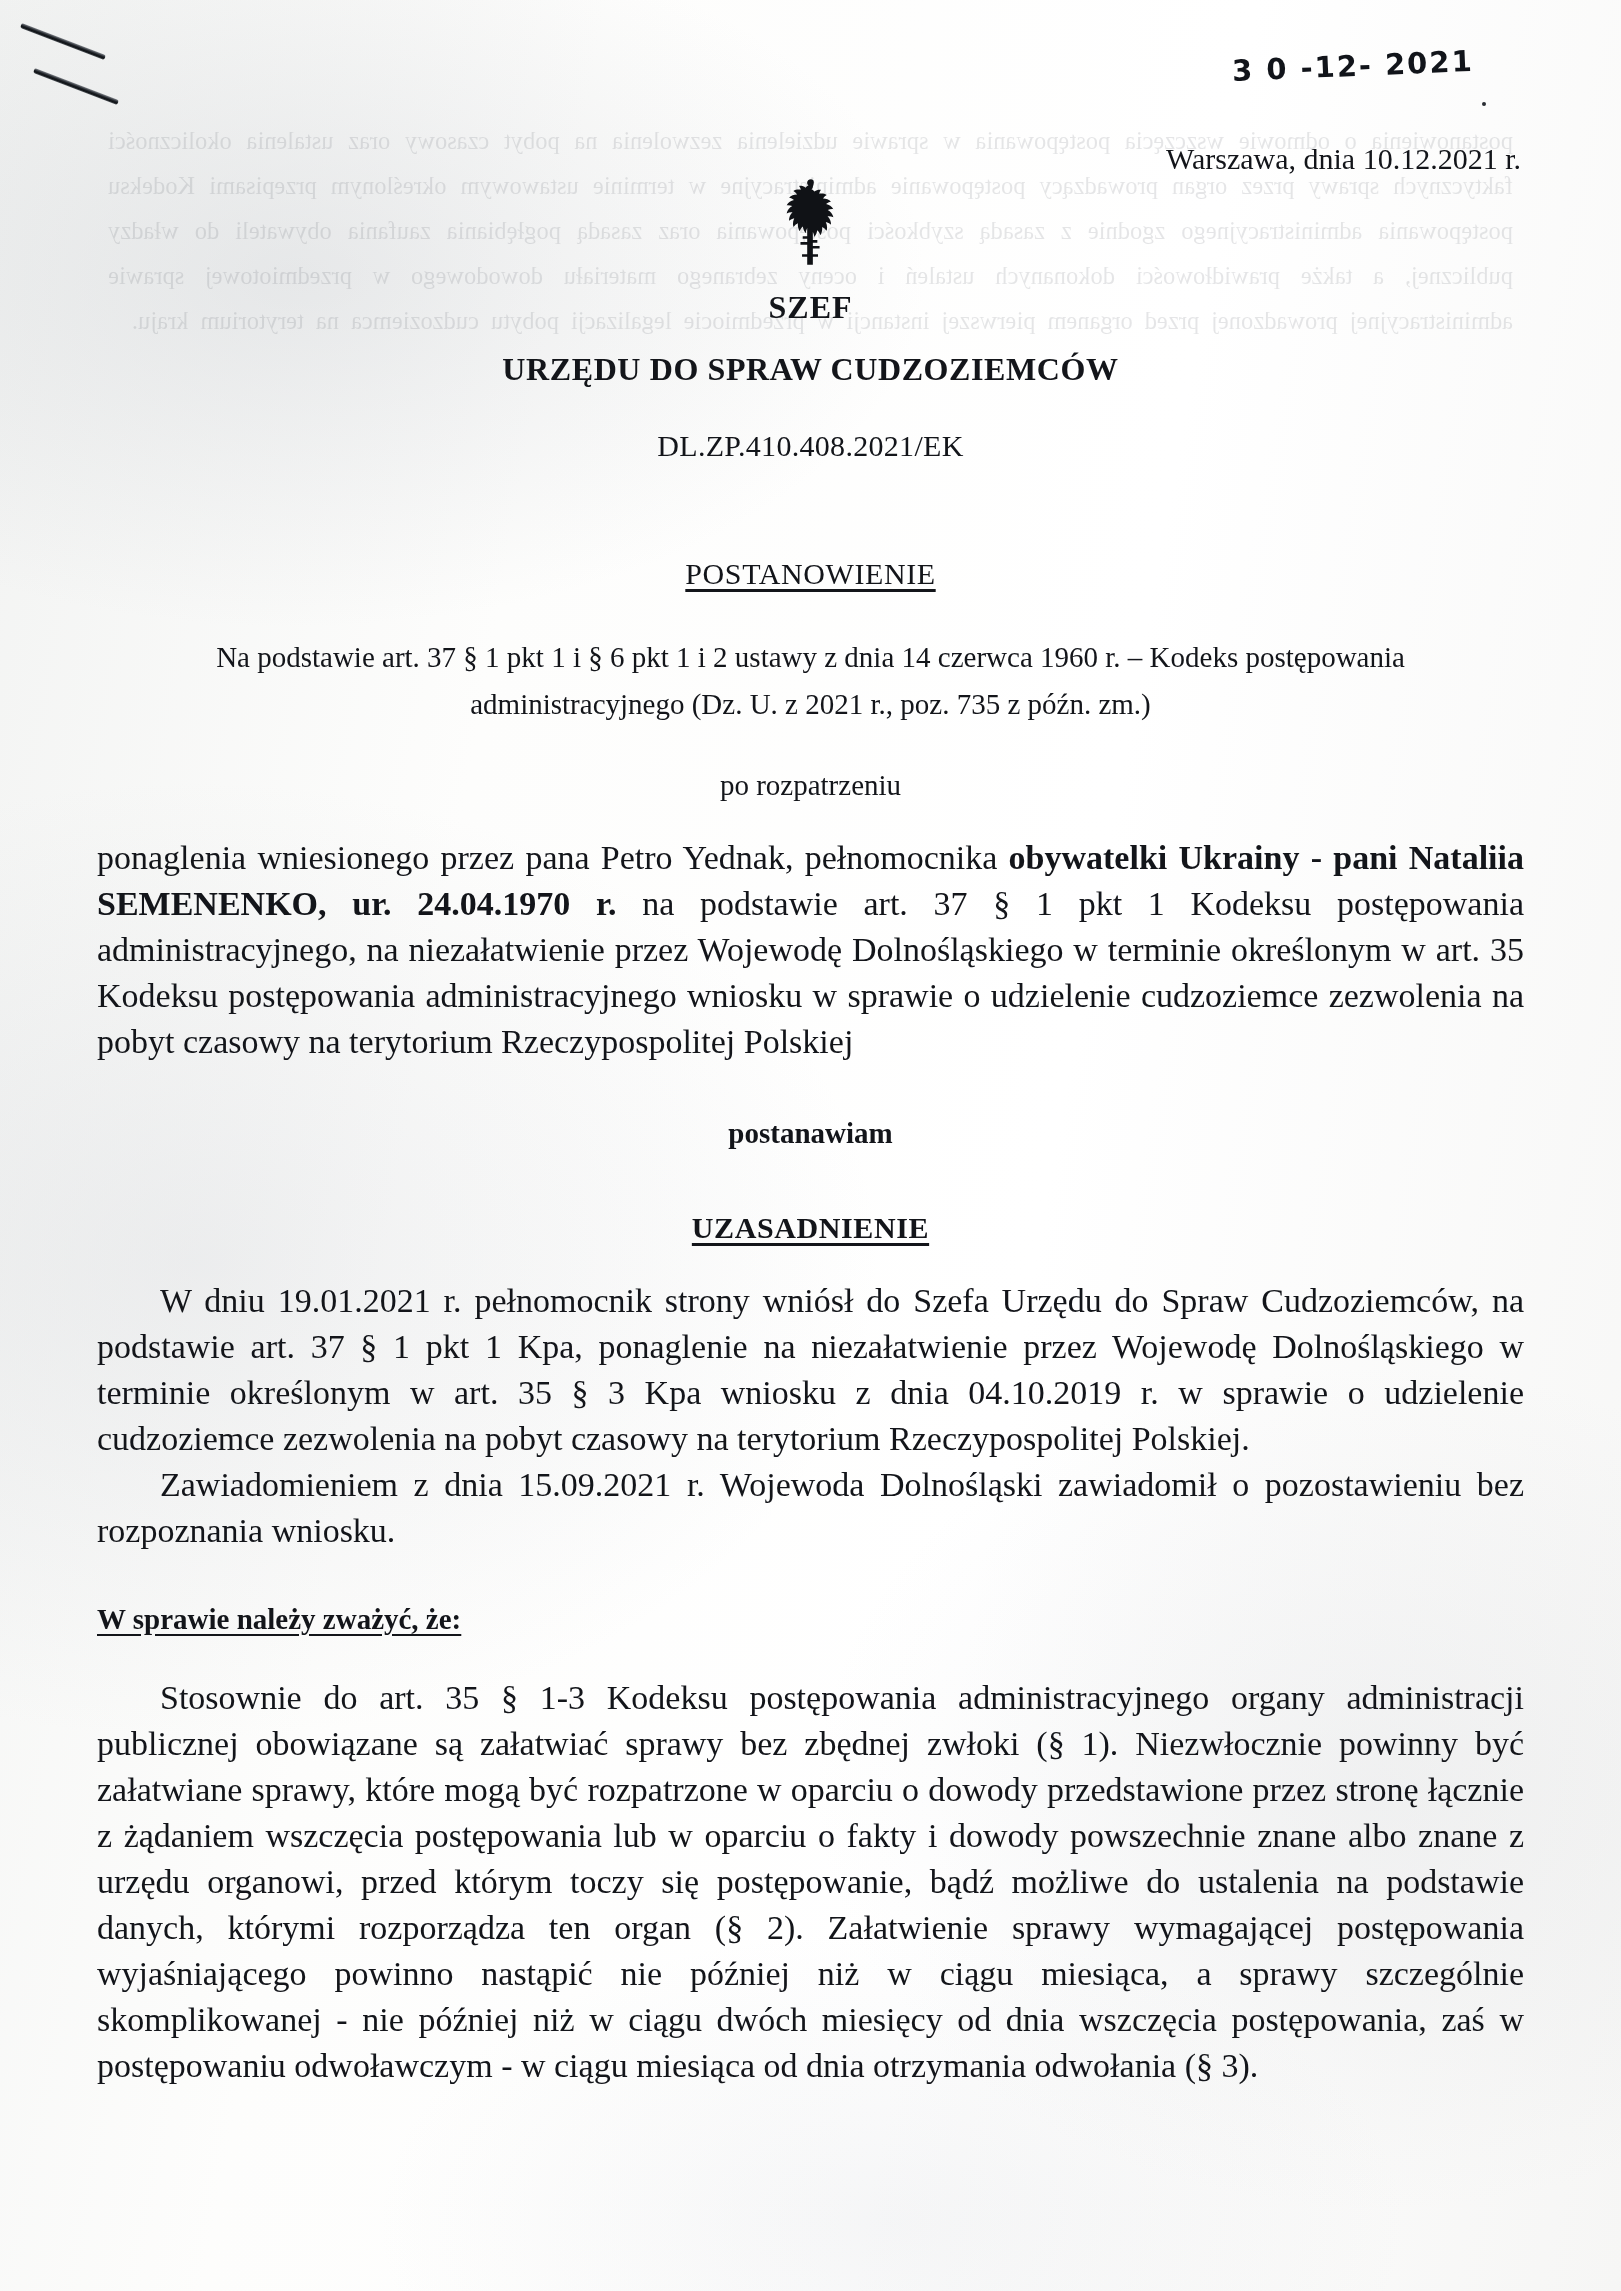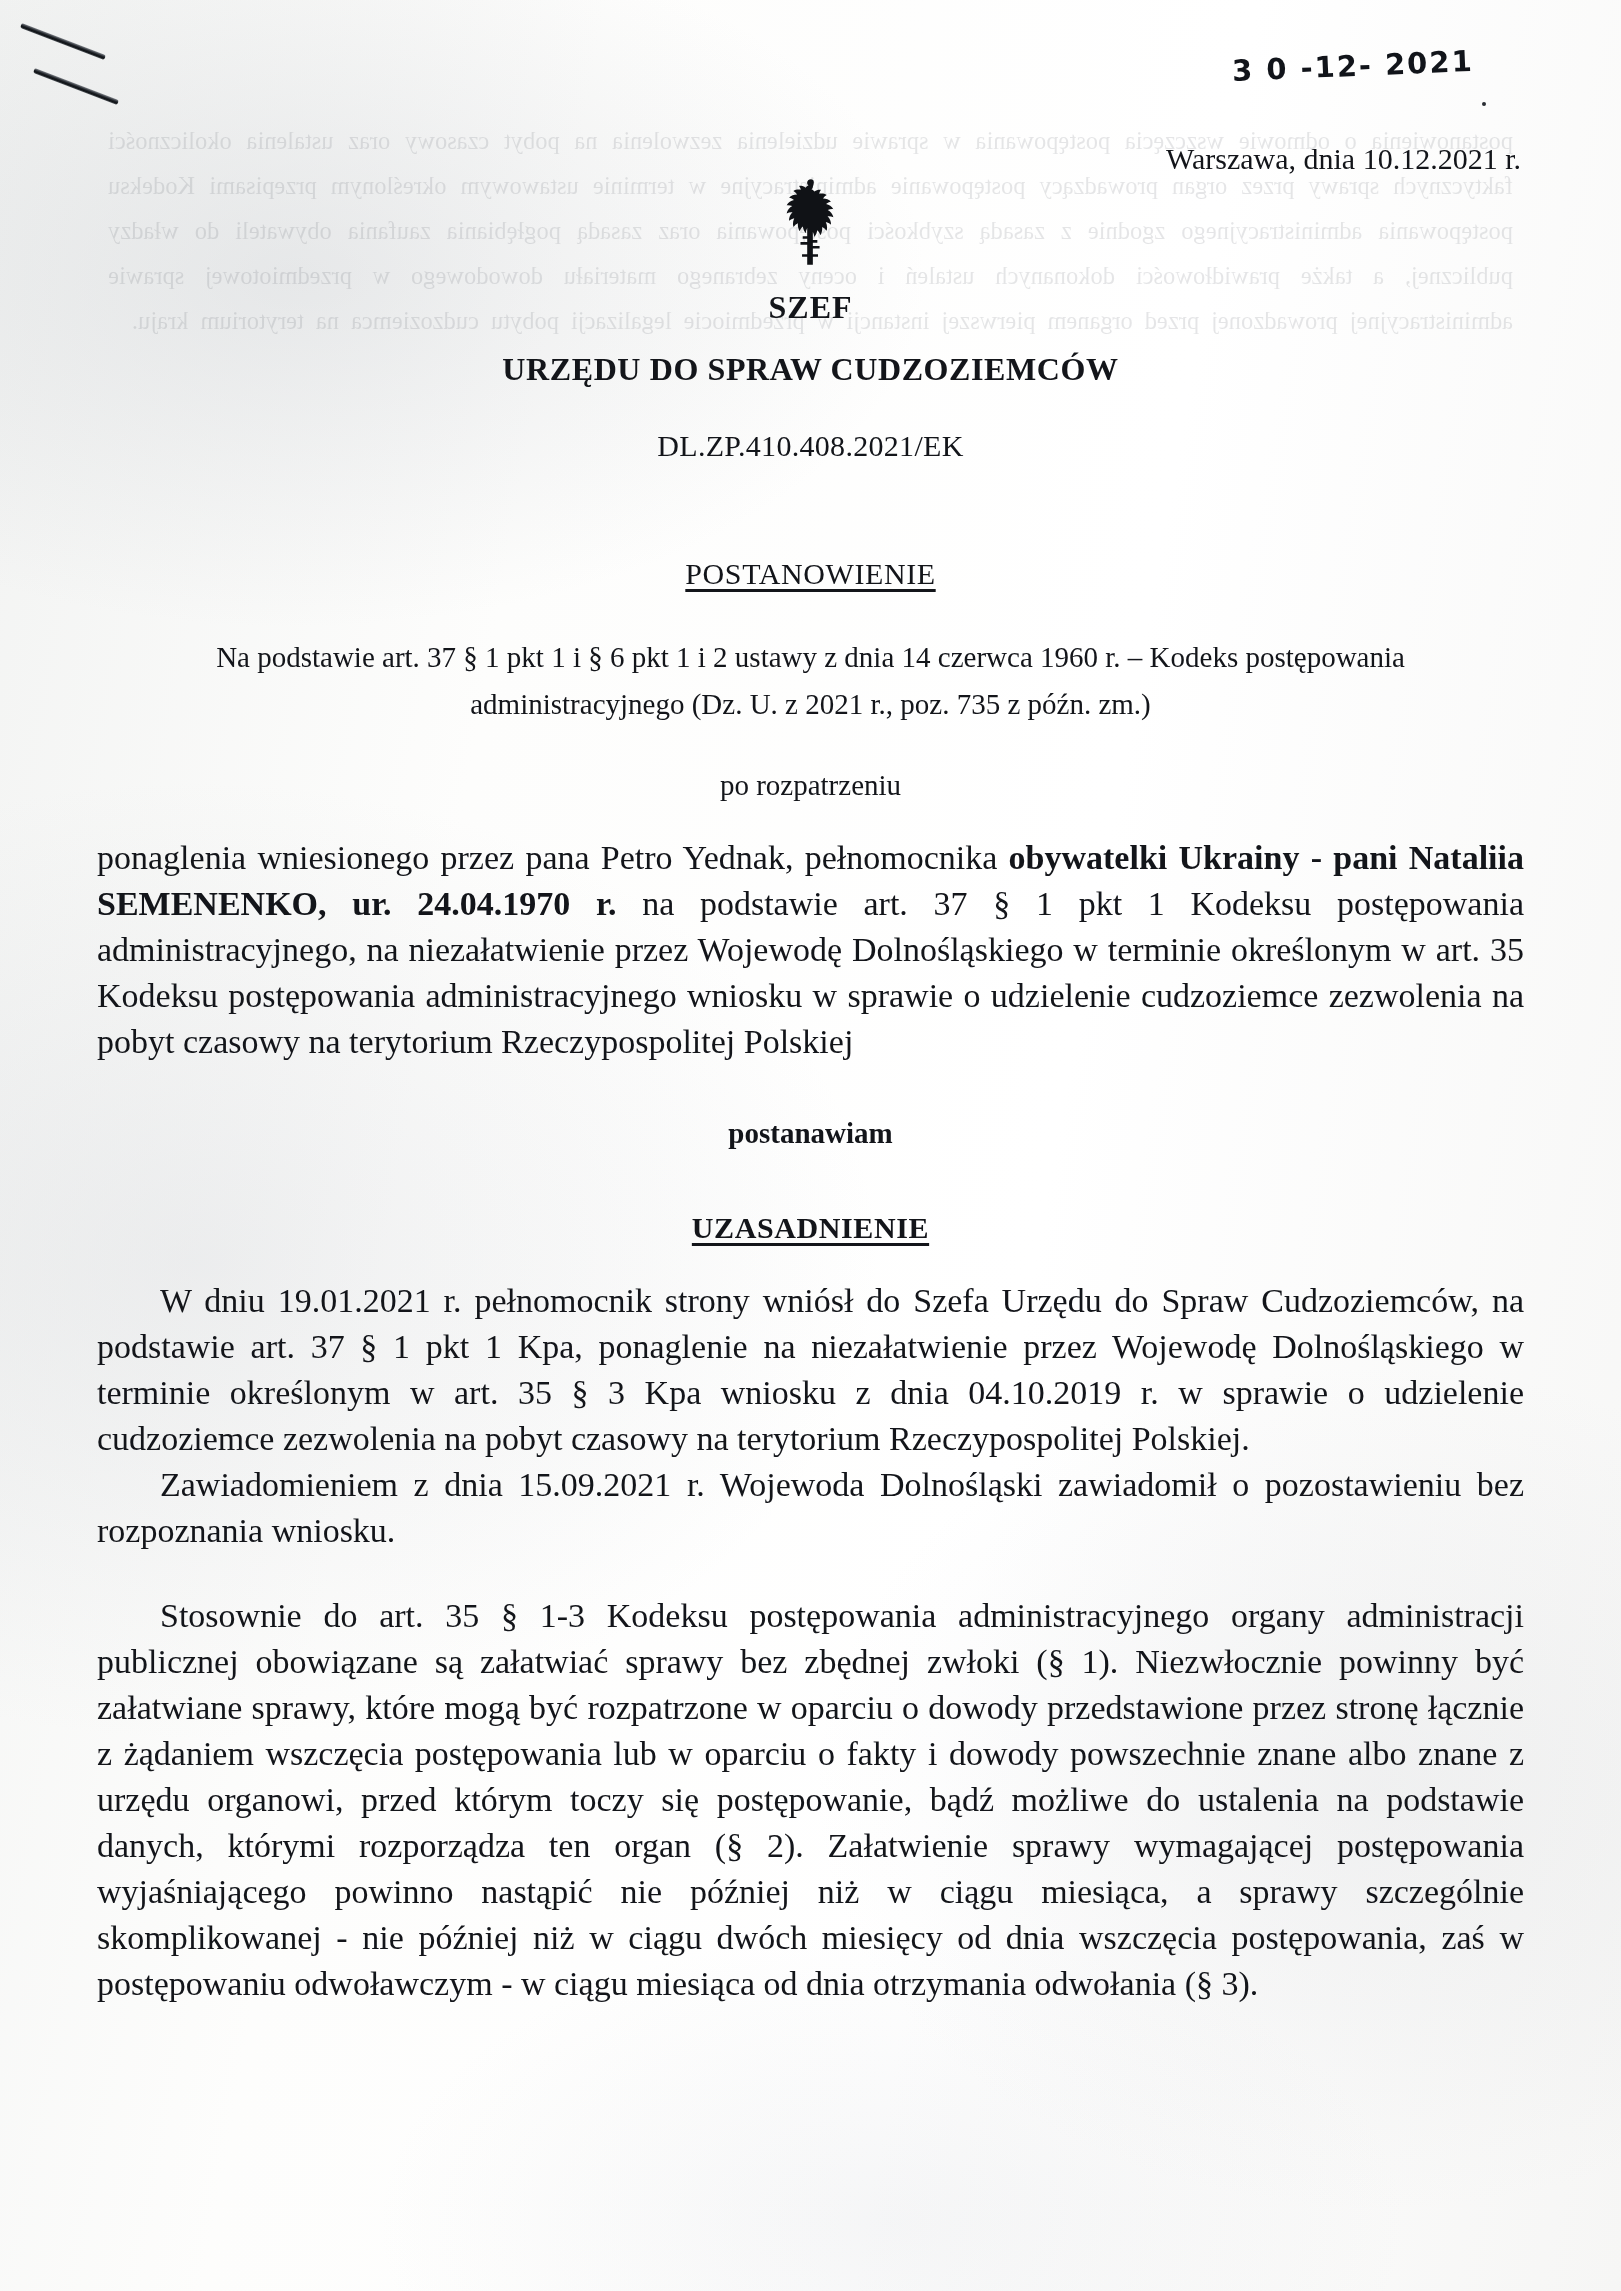--- a/index.html
+++ b/index.html
@@ -225,18 +225,19 @@
 
     <div class="decision-block">
       <div class="lead">postanawiam</div>
     </div>
 
     <div class="section-head">UZASADNIENIE</div>
 
     <div class="para para-indent">W dniu 19.01.2021 r. pełnomocnik strony wniósł do Szefa Urzędu do Spraw Cudzoziemców, na podstawie art. 37 § 1 pkt 1 Kpa, ponaglenie na niezałatwienie przez Wojewodę Dolnośląskiego w terminie określonym w art. 35 § 3 Kpa wniosku z dnia 04.10.2019 r. w sprawie o udzielenie cudzoziemce zezwolenia na pobyt czasowy na terytorium Rzeczypospolitej Polskiej.</div>
     <div class="para para-indent" style="margin-top:0">Zawiadomieniem z dnia 15.09.2021 r. Wojewoda Dolnośląski zawiadomił o pozostawieniu bez rozpoznania wniosku.</div>
 
+    <div class="left-head">W sprawie należy zważyć, że:</div>
 
     <div class="para para-indent" style="margin-top:39px">Stosownie do art. 35 § 1-3 Kodeksu postępowania administracyjnego organy administracji publicznej obowiązane są załatwiać sprawy bez zbędnej zwłoki (§ 1). Niezwłocznie powinny być załatwiane sprawy, które mogą być rozpatrzone w oparciu o dowody przedstawione przez stronę łącznie z żądaniem wszczęcia postępowania lub w oparciu o fakty i dowody powszechnie znane albo znane z urzędu organowi, przed którym toczy się postępowanie, bądź możliwe do ustalenia na podstawie danych, którymi rozporządza ten organ (§ 2). Załatwienie sprawy wymagającej postępowania wyjaśniającego powinno nastąpić nie później niż w ciągu miesiąca, a sprawy szczególnie skomplikowanej - nie później niż w ciągu dwóch miesięcy od dnia wszczęcia postępowania, zaś w postępowaniu odwoławczym - w ciągu miesiąca od dnia otrzymania odwołania (§ 3).</div>
 
   </div>
 </div>
 
 
 </body></html>

